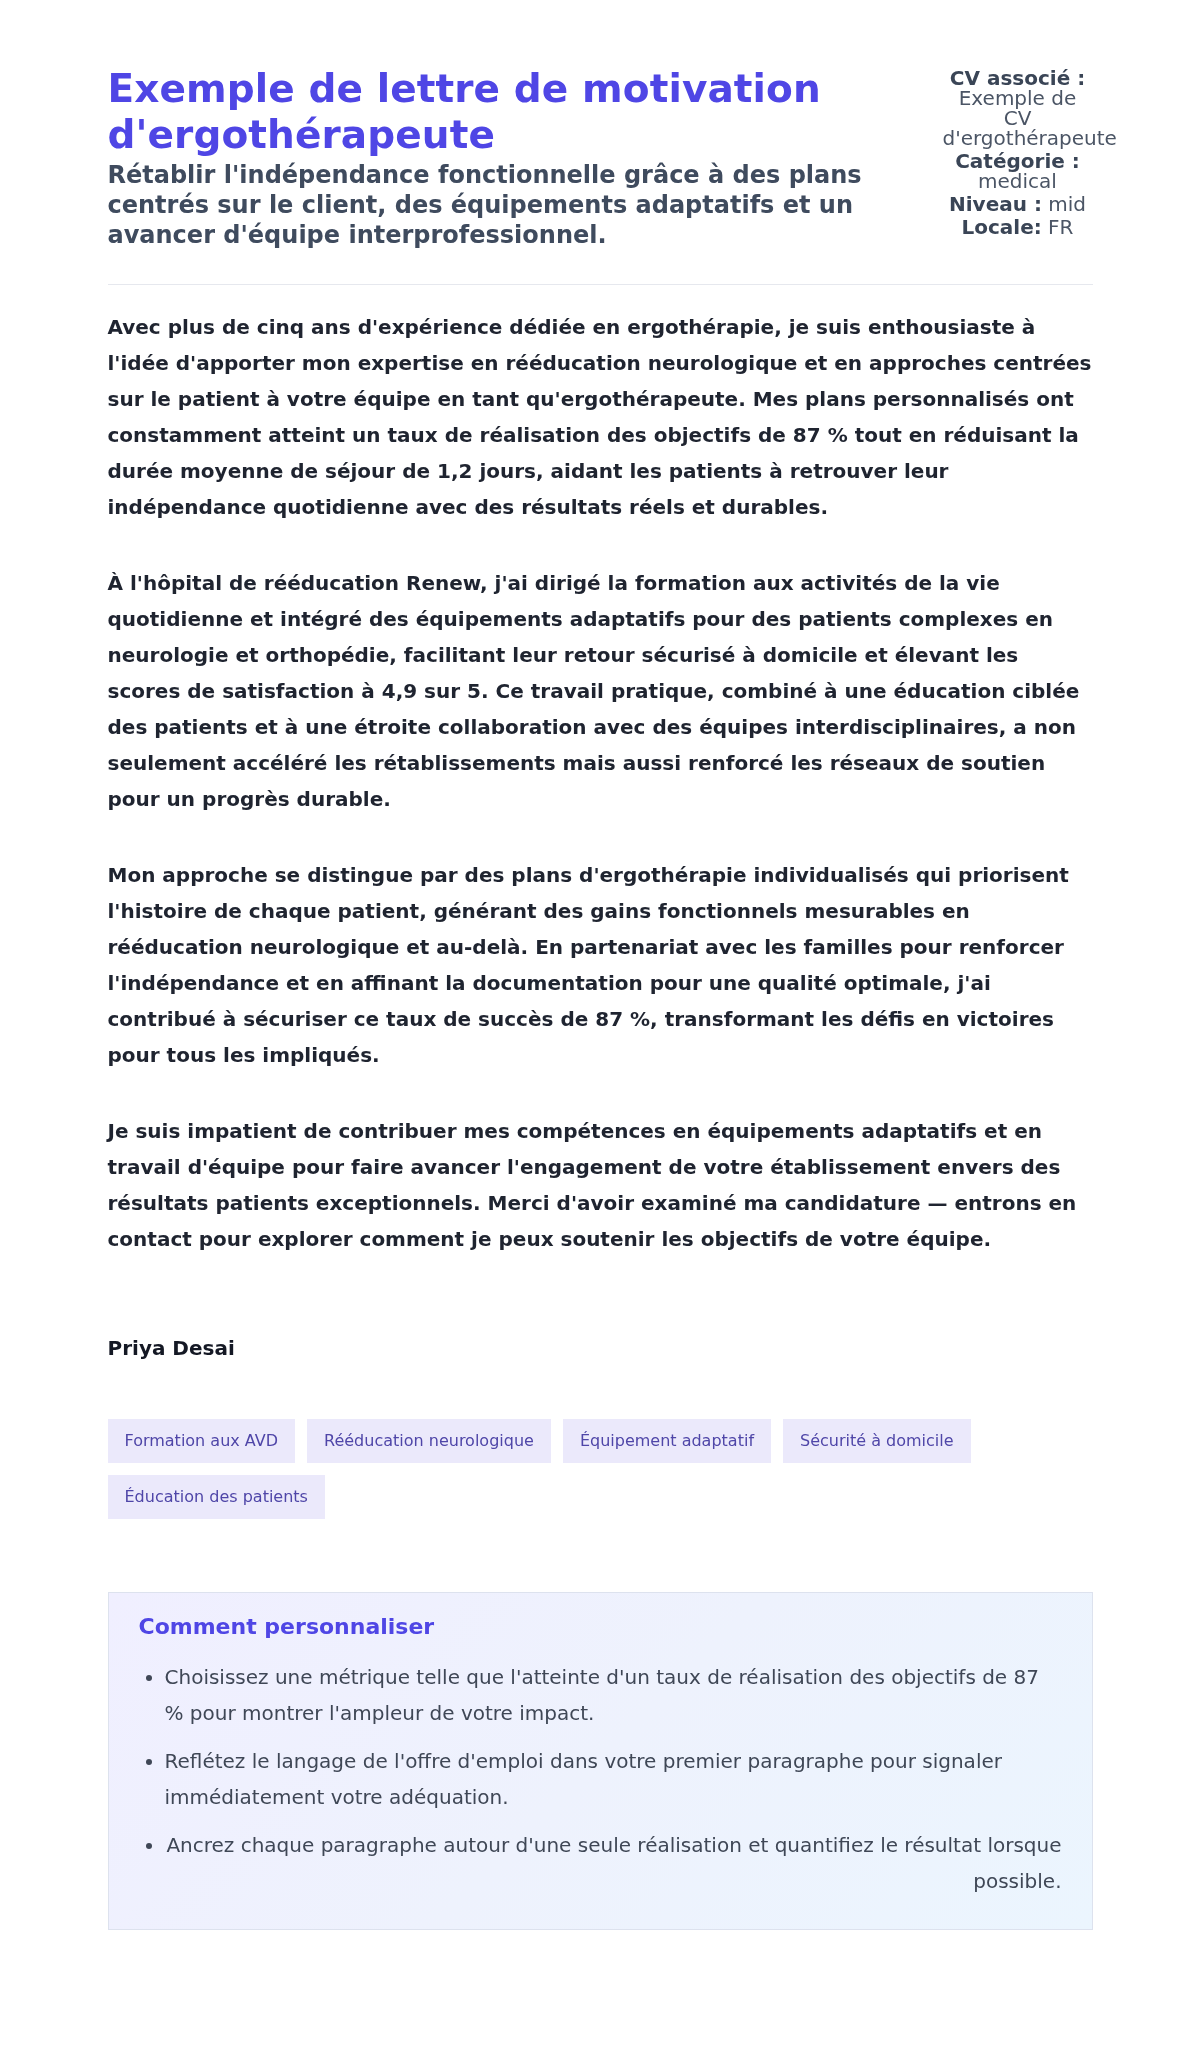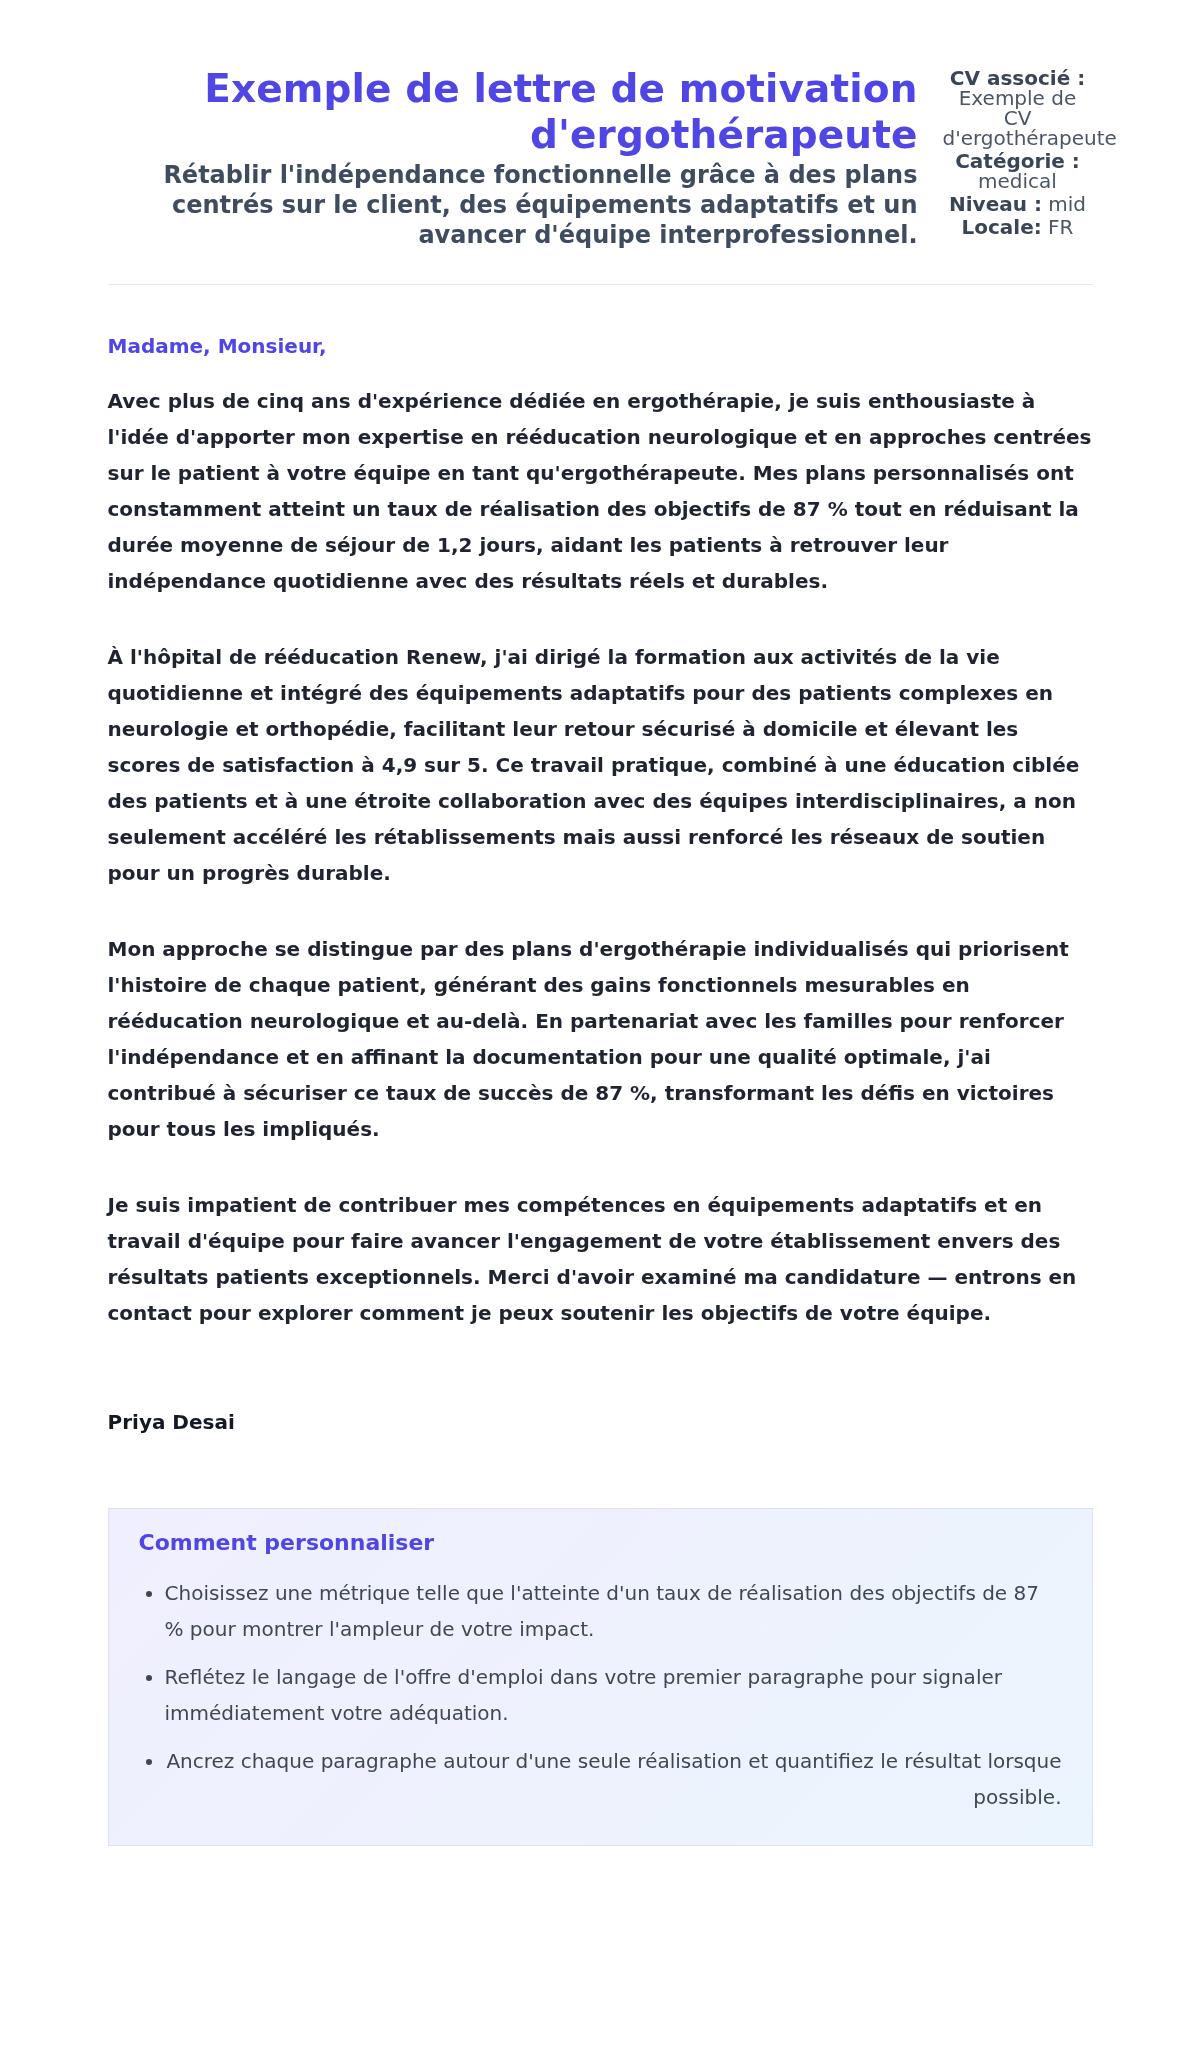--- a/index.html
+++ b/index.html
@@ -23,21 +23,20 @@
     
     .header {
       display: flex;
       justify-content: space-between;
       align-items: flex-start;
       padding-bottom: 34px;
       border-bottom: 1px solid #e6e8ee;
     }
     .header-left {
       width: 810px;
-      text-align: right;
     }
     .title {
       margin: 0;
       font-size: 39px;
       line-height: 46px;
       font-weight: 700;
       color: #4f46e5;
       letter-spacing: 0.1px;
     }
     .subtitle {
@@ -168,31 +167,37 @@
         <span class="meta-value">mid</span>
       </div>
       <div class="meta-row">
         <span class="meta-label">Locale:</span>
         <span class="meta-value">FR</span>
       </div>
     </div>
   </header>
 
   <section class="letter">
-    <p class="salutation">Madame, Monsieur,</p>
     <p class="para">Avec plus de cinq ans d'expérience dédiée en ergothérapie, je suis enthousiaste à l'idée d'apporter mon expertise en rééducation neurologique et en approches centrées sur le patient à votre équipe en tant qu'ergothérapeute. Mes plans personnalisés ont constamment atteint un taux de réalisation des objectifs de 87 % tout en réduisant la durée moyenne de séjour de 1,2 jours, aidant les patients à retrouver leur indépendance quotidienne avec des résultats réels et durables.</p>
     <p class="para">À l'hôpital de rééducation Renew, j'ai dirigé la formation aux activités de la vie quotidienne et intégré des équipements adaptatifs pour des patients complexes en neurologie et orthopédie, facilitant leur retour sécurisé à domicile et élevant les scores de satisfaction à 4,9 sur 5. Ce travail pratique, combiné à une éducation ciblée des patients et à une étroite collaboration avec des équipes interdisciplinaires, a non seulement accéléré les rétablissements mais aussi renforcé les réseaux de soutien pour un progrès durable.</p>
     <p class="para">Mon approche se distingue par des plans d'ergothérapie individualisés qui priorisent l'histoire de chaque patient, générant des gains fonctionnels mesurables en rééducation neurologique et au-delà. En partenariat avec les familles pour renforcer l'indépendance et en affinant la documentation pour une qualité optimale, j'ai contribué à sécuriser ce taux de succès de 87 %, transformant les défis en victoires pour tous les impliqués.</p>
     <p class="para">Je suis impatient de contribuer mes compétences en équipements adaptatifs et en travail d'équipe pour faire avancer l'engagement de votre établissement envers des résultats patients exceptionnels. Merci d'avoir examiné ma candidature — entrons en contact pour explorer comment je peux soutenir les objectifs de votre équipe.</p>
   </section>
 
   <section class="signature">
     <div class="sig-name">Priya Desai</div>
   </section>
 
+  <section class="tags">
+    <span class="tag">Formation aux AVD</span>
+    <span class="tag">Rééducation neurologique</span>
+    <span class="tag">Équipement adaptatif</span>
+    <span class="tag">Sécurité à domicile</span>
+    <span class="tag">Éducation des patients</span>
+  </section>
 
   <section class="tips">
     <h3 class="tips-title">Comment personnaliser</h3>
     <ul class="tips-list">
       <li>Choisissez une métrique telle que l'atteinte d'un taux de réalisation des objectifs de 87 % pour montrer l'ampleur de votre impact.</li>
       <li>Reflétez le langage de l'offre d'emploi dans votre premier paragraphe pour signaler immédiatement votre adéquation.</li>
       <li>Ancrez chaque paragraphe autour d'une seule réalisation et quantifiez le résultat lorsque possible.</li>
     </ul>
   </section>
 

